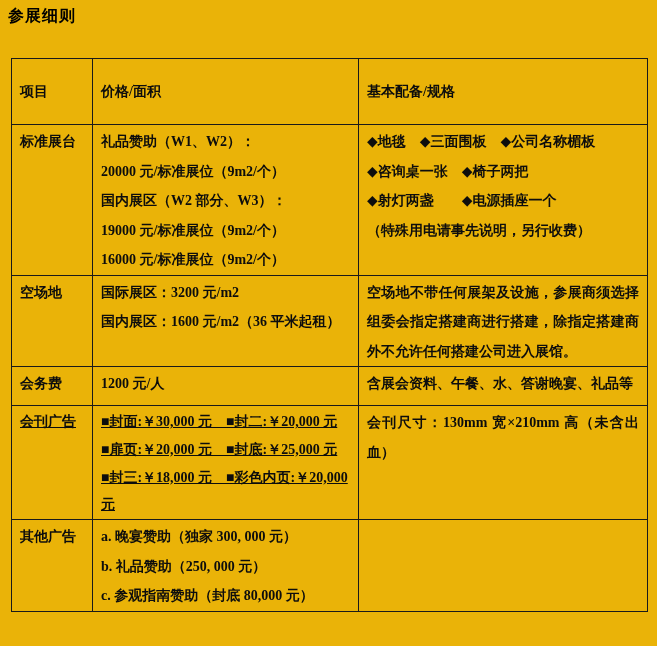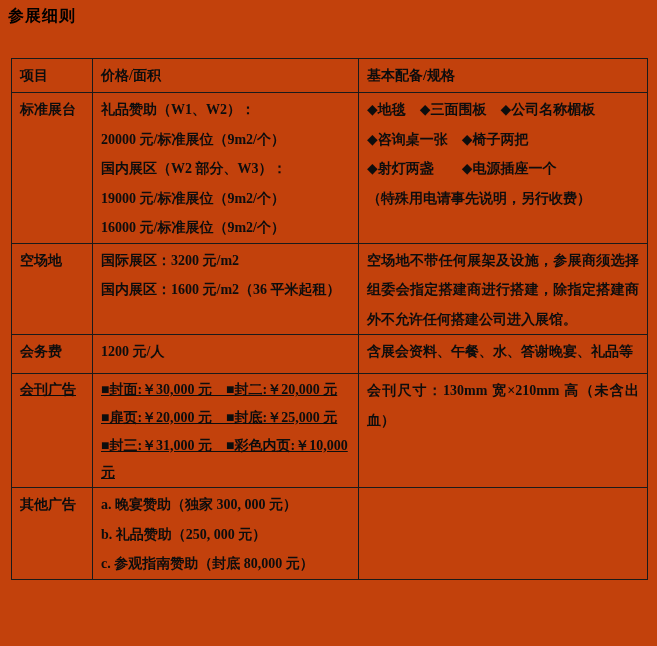--- a/index.html
+++ b/index.html
@@ -4,21 +4,21 @@
 <style>
   html, body {
     margin: 0;
     padding: 0;
     background: #ffffff;
   }
   .page {
     position: relative;
     width: 657px;
     height: 646px;
-    background: #c2410c;
+    background: #eab308;
     color: #000000;
     font-family: "Liberation Serif", "DejaVu Serif", serif;
     overflow: hidden;
   }
   .title {
     position: absolute;
     left: 8px;
     top: 6px;
     margin: 0;
     font-family: "Liberation Sans", "DejaVu Sans", sans-serif;
@@ -44,21 +44,21 @@
     text-align: left;
     padding: 2px 8px 0 8px;
     font-size: 14px;
     font-weight: bold;
     color: #0d0d0d;
     overflow: hidden;
   }
   th {
     height: 33px;
     vertical-align: middle;
-    padding: 0 8px;
+    padding: 16px 8px;
     font-weight: bold;
   }
   .line, .para {
     line-height: 29.5px;
     white-space: normal;
   }
   .para {
     text-align: justify;
   }
   tr.r0 td { height: 146px; }
@@ -135,21 +135,21 @@
         </td>
       </tr>
 
       <tr class="r3">
         <td>
           <div class="line">会刊广告</div>
         </td>
         <td>
           <div class="line">■封面:￥30,000 元　■封二:￥20,000 元</div>
           <div class="line">■扉页:￥20,000 元　■封底:￥25,000 元</div>
-          <div class="line">■封三:￥31,000 元　■彩色内页:￥10,000</div>
+          <div class="line">■封三:￥18,000 元　■彩色内页:￥20,000</div>
           <div class="line">元</div>
         </td>
         <td>
           <div class="para">会刊尺寸：130mm 宽×210mm 高（未含出血）</div>
         </td>
       </tr>
 
 
       <tr class="r5">
         <td>

